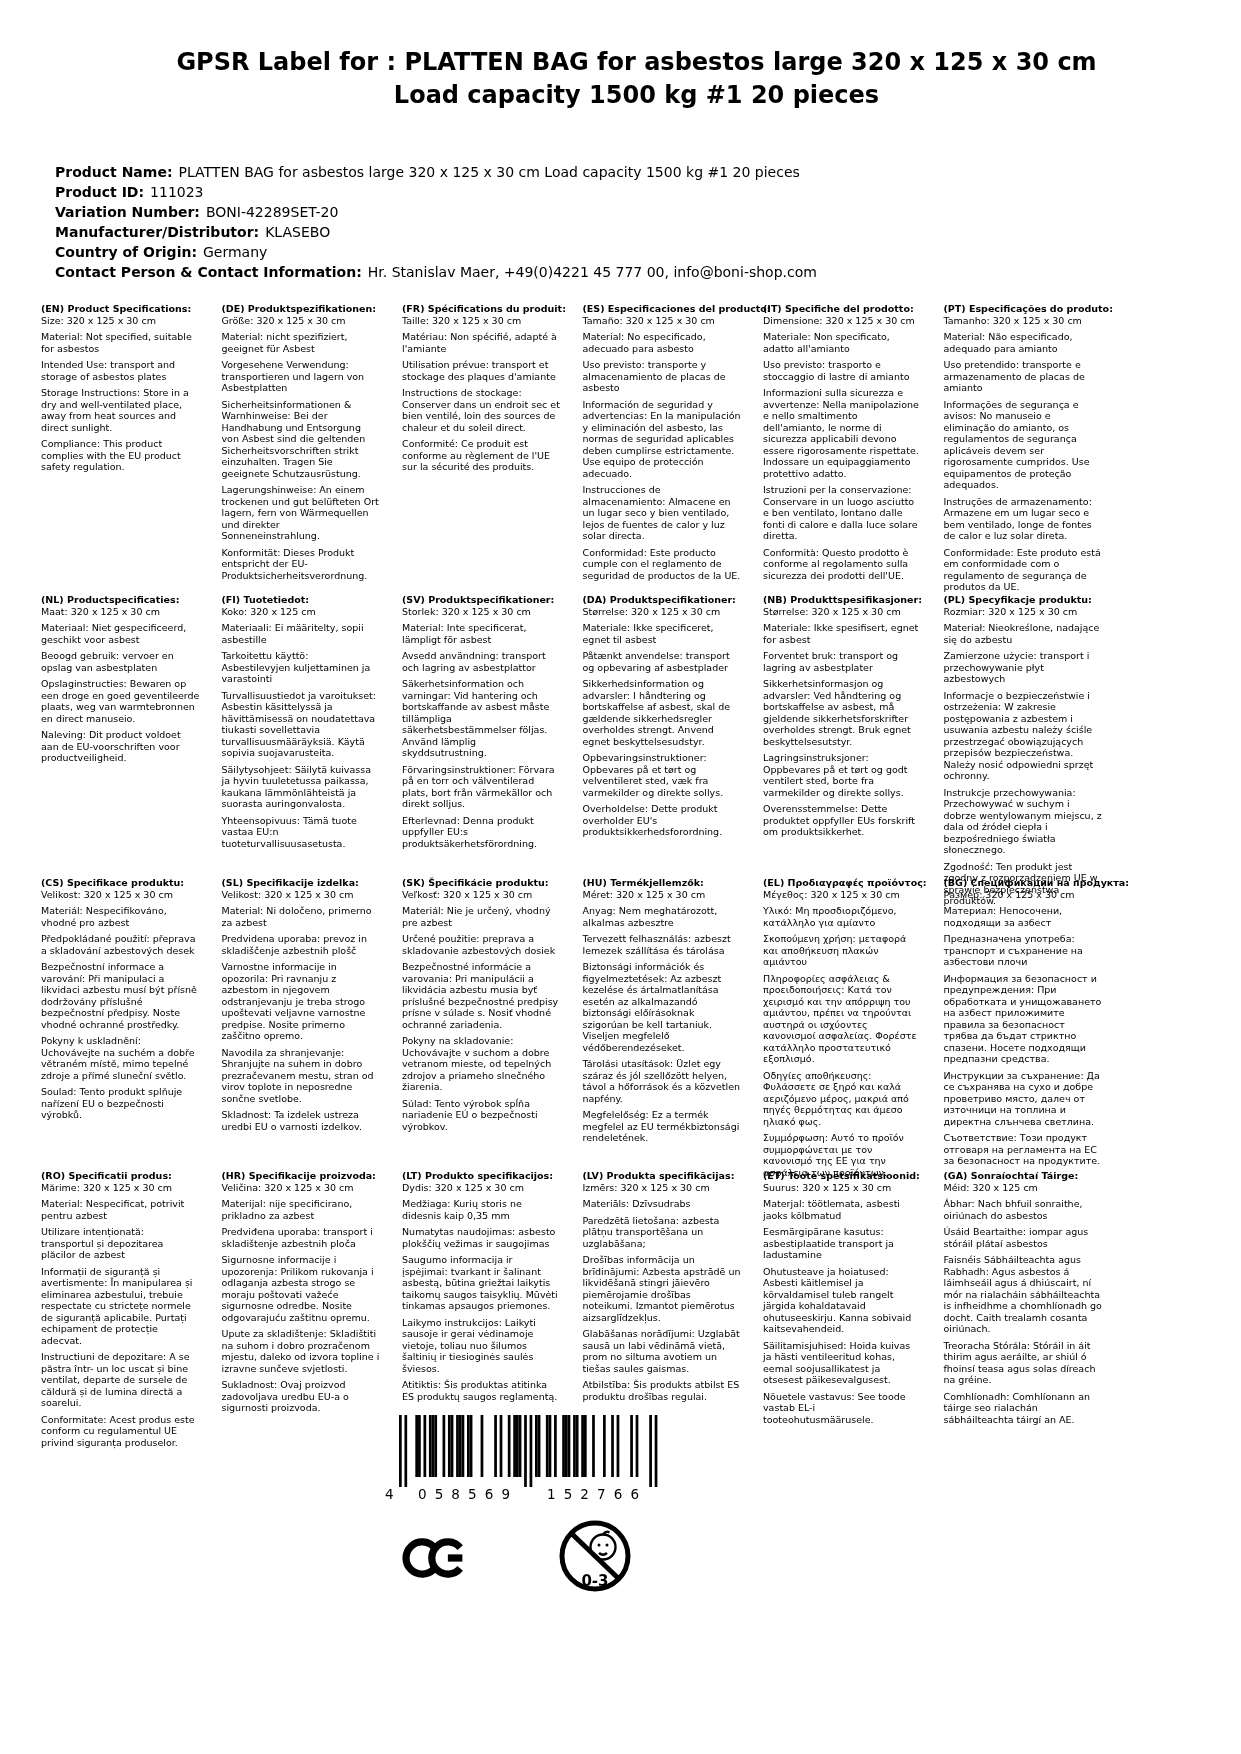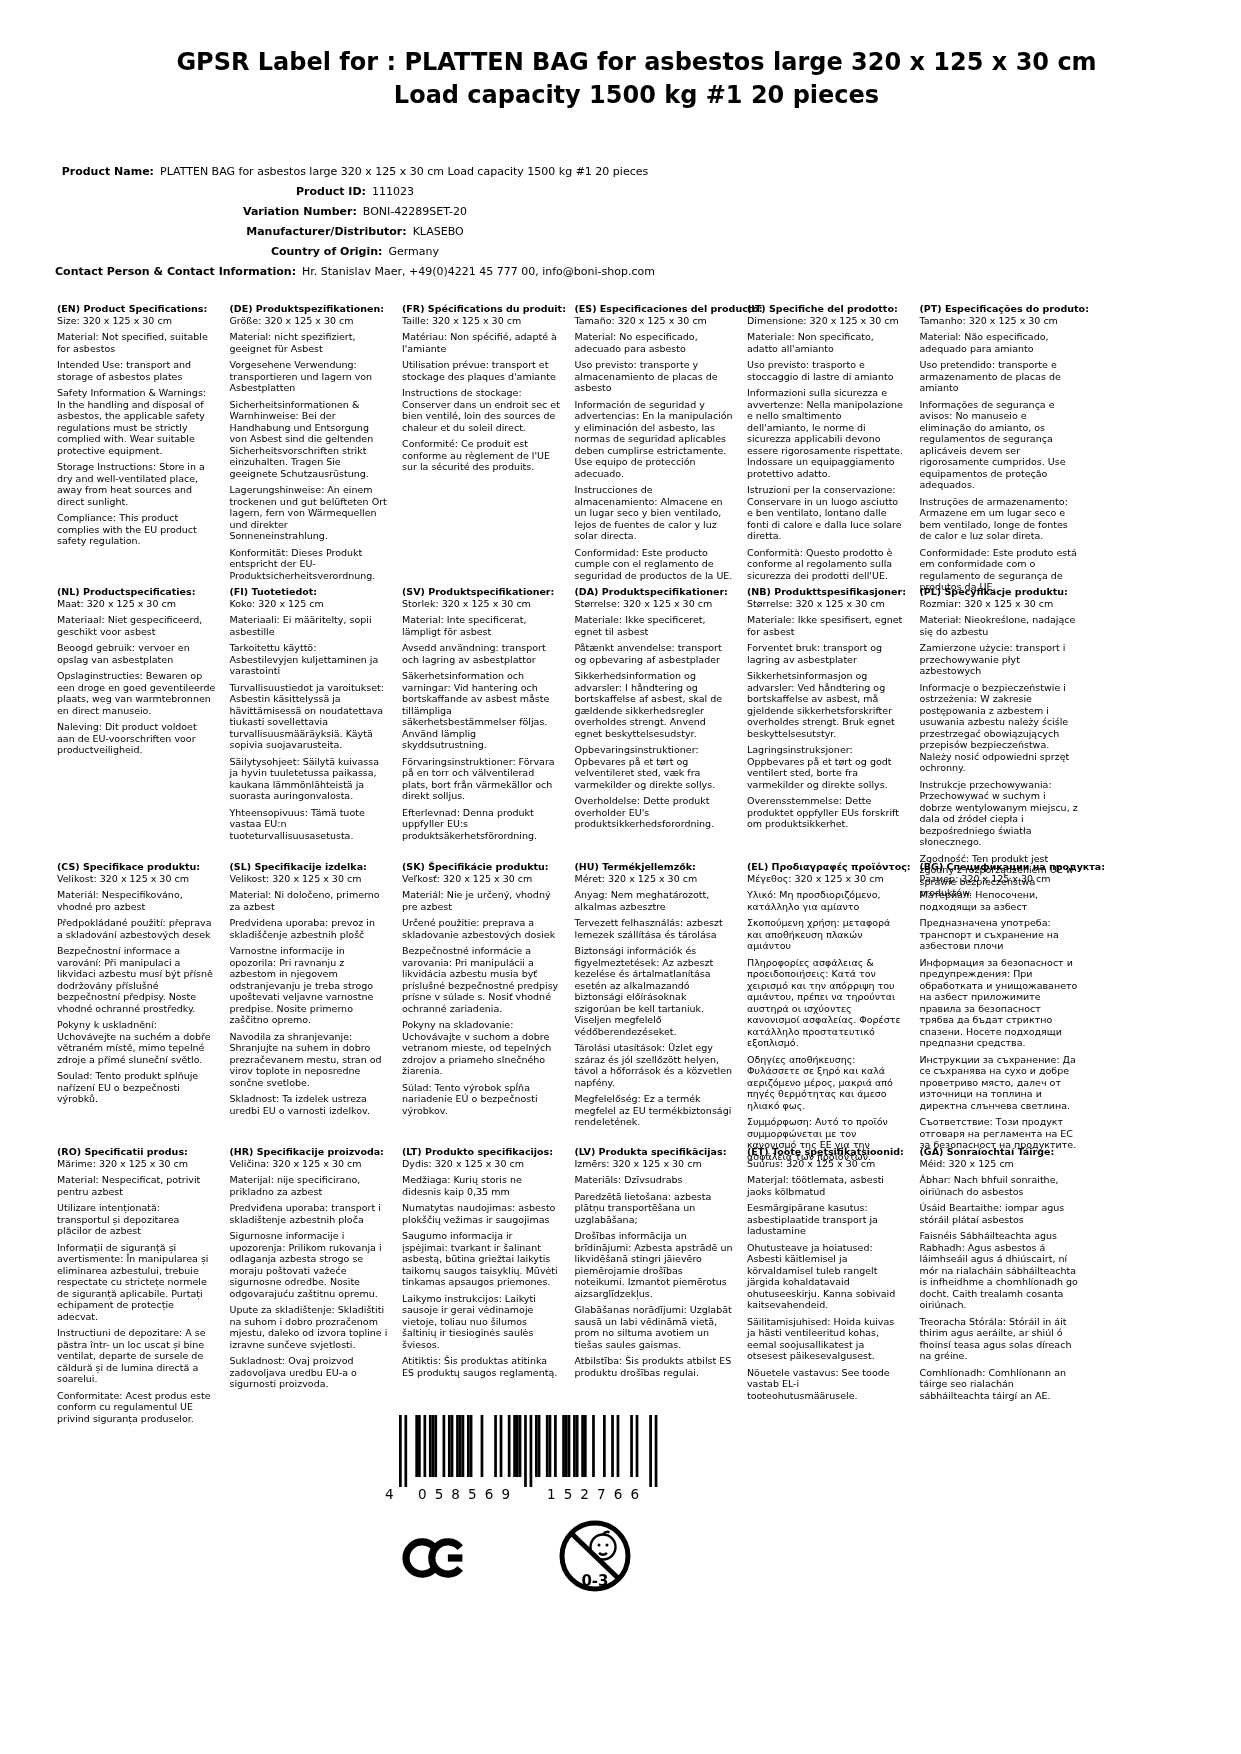--- a/index.html
+++ b/index.html
@@ -4,27 +4,28 @@
 <style>
   html,body { margin:0; padding:0; background:#ffffff; }
   .page {
     position:relative; width:1241px; height:1754px; background:#ffffff;
     font-family:"DejaVu Sans", sans-serif; color:#000;padding-left:16px;
   }
   .title {
     padding-top:46px; text-align:center;
     font-size:24px; font-weight:bold; line-height:33px;
   }
-  .product-info { position:absolute; left:55px; top:162px; font-size:11px;text-align:center; }
+  .product-info { position:absolute; left:55px; top:162px; font-size:14px; }
   .info-line { line-height:20px; white-space:nowrap; }
   .info-label { font-weight:bold; margin-right:6px; }
   .lang-grid {
-    position:absolute; left:57px; top:303px; width:1035px;
+    position:absolute; left:41px; top:303px; width:1035px;
     display:grid; grid-template-columns:repeat(6,172.5px);
     grid-template-rows:283px 275px 285px auto;
+    gap:8px;
   }
   .lang-block { font-size:9.5px; line-height:11.5px; padding-right:14px; }
   .lang-block p { margin:0 0 5px 0; }
   .lang-heading { font-weight:bold; white-space:nowrap; }
   .barcode-area { position:absolute; left:385px; top:1415px; }
   .barcode-digits { font-family:"DejaVu Sans", sans-serif; font-size:13.5px; }
   .marks {
     position:absolute; left:402px; top:1518px; width:232px;
     display:flex; justify-content:space-between; align-items:center;
   }
@@ -47,21 +48,20 @@
     <div class="info-line"><span class="info-label">Manufacturer/Distributor:</span><span>KLASEBO</span></div>
     <div class="info-line"><span class="info-label">Country of Origin:</span><span>Germany</span></div>
     <div class="info-line"><span class="info-label">Contact Person &amp; Contact Information:</span><span>Hr. Stanislav Maer, +49(0)4221 45 777 00, info@boni-shop.com</span></div>
   </div>
 
   <div class="lang-grid">
       <div class="lang-block">
         <p><span class="lang-heading">(EN) Product Specifications:</span><br>Size: 320 x 125 x 30 cm</p>
         <p>Material: Not specified, suitable for asbestos</p>
         <p>Intended Use: transport and storage of asbestos plates</p>
-        <p>Safety Information &amp; Warnings: In the handling and disposal of asbestos, the applicable safety regulations must be strictly complied with. Wear suitable protective equipment.</p>
         <p>Storage Instructions: Store in a dry and well-ventilated place, away from heat sources and direct sunlight.</p>
         <p>Compliance: This product complies with the EU product safety regulation.</p>
       </div>
       <div class="lang-block">
         <p><span class="lang-heading">(DE) Produktspezifikationen:</span><br>Größe: 320 x 125 x 30 cm</p>
         <p>Material: nicht spezifiziert, geeignet für Asbest</p>
         <p>Vorgesehene Verwendung: transportieren und lagern von Asbestplatten</p>
         <p>Sicherheitsinformationen &amp; Warnhinweise: Bei der Handhabung und Entsorgung von Asbest sind die geltenden Sicherheitsvorschriften strikt einzuhalten. Tragen Sie geeignete Schutzausrüstung.</p>
         <p>Lagerungshinweise: An einem trockenen und gut belüfteten Ort lagern, fern von Wärmequellen und direkter Sonneneinstrahlung.</p>
         <p>Konformität: Dieses Produkt entspricht der EU-Produktsicherheitsverordnung.</p>

